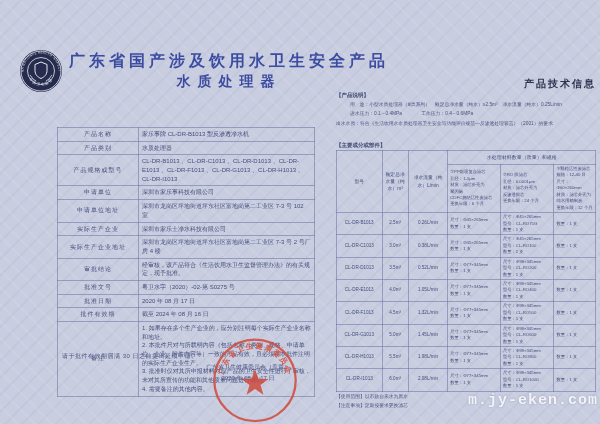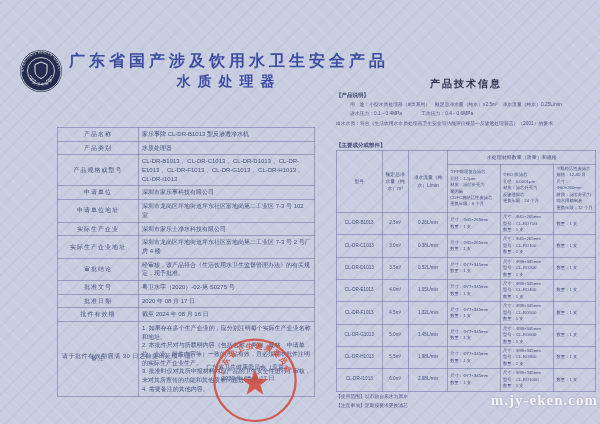--- a/index.html
+++ b/index.html
@@ -10,21 +10,21 @@
       repeating-linear-gradient(45deg, rgba(255,255,255,.07) 0 2px, transparent 2px 12px),
       repeating-linear-gradient(-45deg, rgba(96,106,156,.06) 0 2px, transparent 2px 12px);
     font-family:"Liberation Sans","DejaVu Sans",sans-serif;
     color:#454f78;
   }
   .title-block{position:absolute;left:68px;top:50px;width:322px;text-align:center;
     font-family:"Liberation Serif","DejaVu Serif",serif;font-weight:bold;color:#3c4ca0;}
   .title-line1{font-size:16px;letter-spacing:4px;line-height:1.35;}
   .title-line2{font-size:14px;letter-spacing:7px;line-height:1.4;}
   .emblem{position:absolute;left:17px;top:47px;}
-  .right-title{position:absolute;left:336px;top:77px;width:260px;text-align:center;
+  .right-title{position:absolute;left:336px;top:77px;width:260px;text-align:right;
     font-size:10px;font-weight:bold;letter-spacing:2px;color:#2e3450;}
   
   .left-table{position:absolute;left:57px;top:127px;width:258px;border-collapse:collapse;table-layout:fixed;}
   .left-table td{border:1px solid rgba(104,114,164,.55);font-size:6px;line-height:1.45;
     padding:2px 3px;vertical-align:middle;color:#44507c;}
   .left-table td.lbl{width:74px;text-align:center;letter-spacing:1px;}
   .left-table td.val{white-space:pre-line;}
   
   .r-text{position:absolute;left:336px;width:262px;color:#4b547e;}
   .sec-head{font-size:5.5px;font-weight:bold;color:#3d4670;}
@@ -39,21 +39,21 @@
   .right-table td.m,.right-table th.mh{white-space:pre-line;text-align:left;font-size:4.3px;}
   .col-model{width:45px}.col-vol{width:26px}.col-flow{width:39px}
   .col-m1{width:52px}.col-m2{width:53px}.col-m3{width:41px}
   .bottom-lines{top:392px;font-size:4.8px;line-height:1.9;}
   
   .renewal{position:absolute;left:62px;top:352px;font-size:6px;color:#4a5480;letter-spacing:.5px;}
   .authority-block{position:absolute;left:176px;top:362px;width:144px;text-align:center;
     font-size:6px;line-height:1.9;color:#4a5480;z-index:1;}
   .seal{position:absolute;left:206px;top:335px;z-index:2;opacity:.85;}
   .watermark{position:absolute;right:2px;top:392px;z-index:3;
-    font-family:Liberation Serif, serif;font-size:15px;font-weight:bold;
+    font-family:Liberation Mono, monospace;font-size:15px;font-weight:bold;
     letter-spacing:1px;color:rgba(250,250,253,.92);text-shadow:0 0 2px rgba(110,115,140,.55);}
 </style>
 </head>
 <body>
 
 <div class="page">
 
   <svg class="emblem" width="48" height="48" viewBox="0 0 48 48">
     <circle cx="24" cy="24" r="21" fill="#252c4d"></circle>
     <circle cx="24" cy="24" r="20" fill="none" stroke="#e8eaf2" stroke-width="0.8"></circle>

